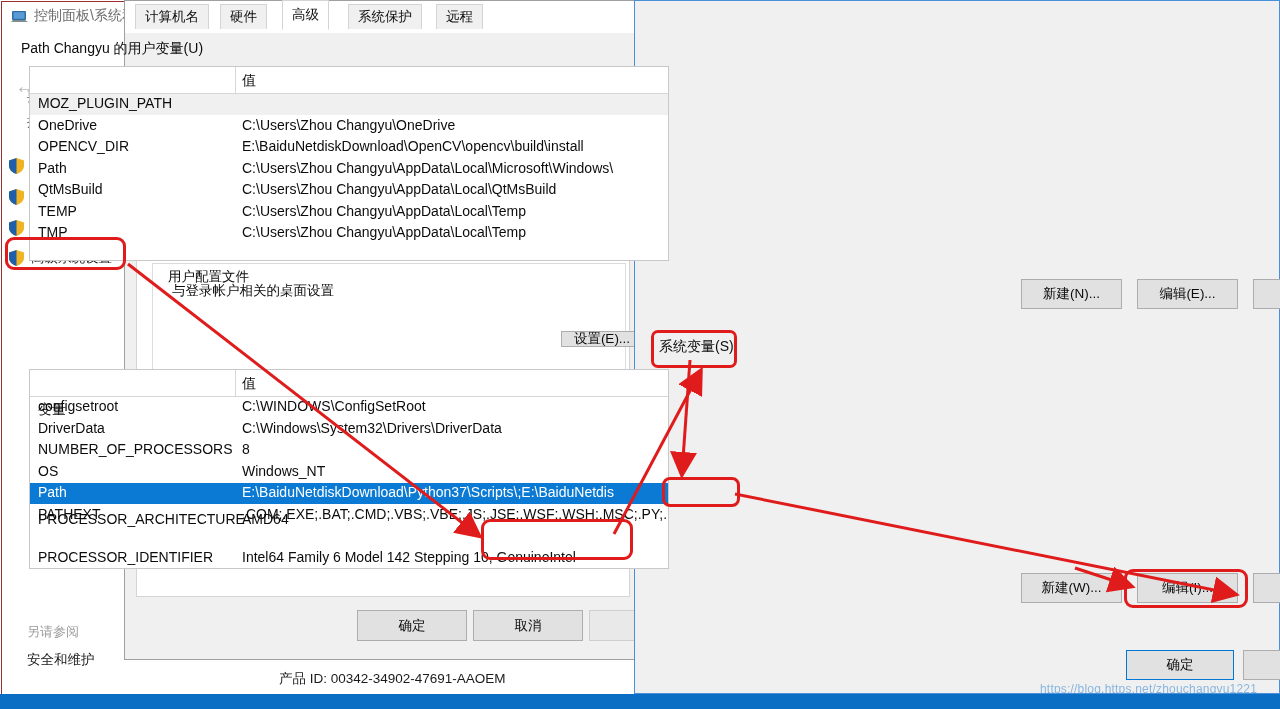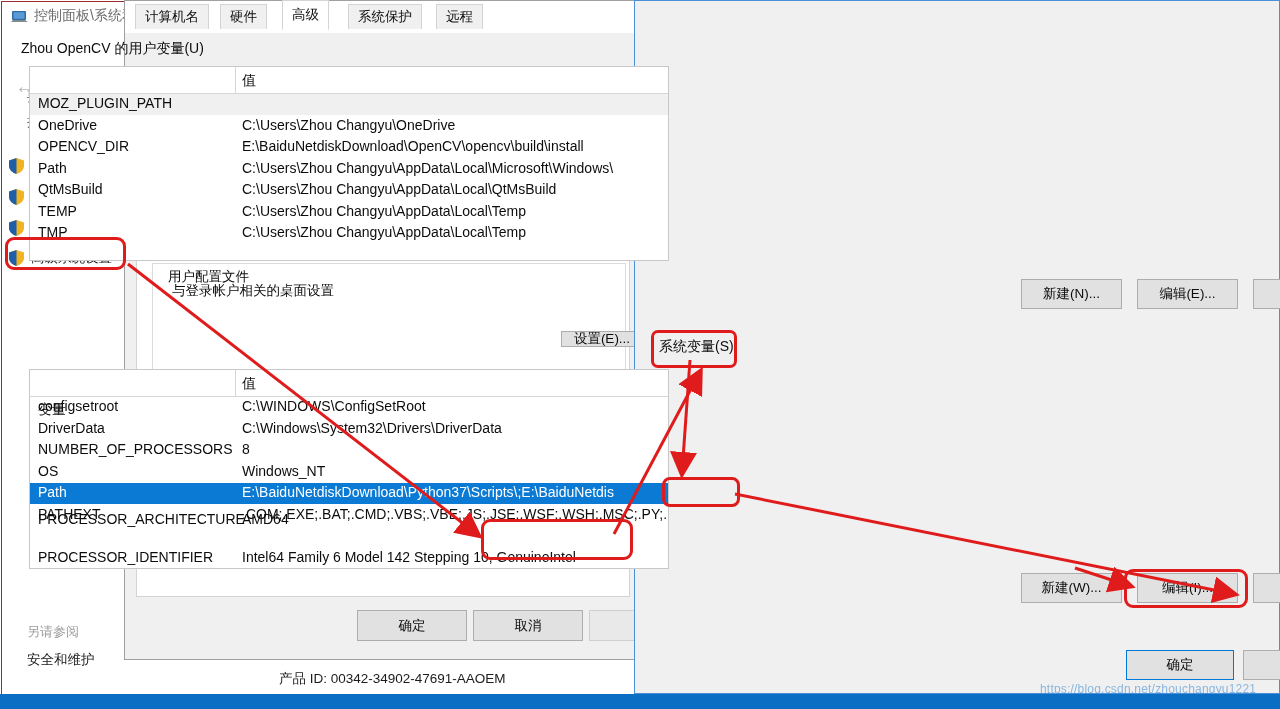--- a/index.html
+++ b/index.html
@@ -303,21 +303,21 @@
   <div class="dlg-btn" id="btn-envvars">环境变量(N)...</div>
 
   <div class="dlg-btn" id="btn-ok-sys">确定</div>
   <div class="dlg-btn" id="btn-cancel-sys">取消</div>
   <div class="dlg-btn disabled" id="btn-apply-sys">应</div>
 
   <div id="env-dialog">
     <div id="env-inner"></div>
   </div>
 
-  <span id="env-user-label">Zhou OpenCV 的用户变量(U)</span>
+  <span id="env-user-label">Path Changyu 的用户变量(U)</span>
 
   <div class="var-table" id="user-table">
     <div class="tbl-head">
       <span class="th th-var">变量</span>
       <span class="th th-val">值</span>
       <span class="head-sep"></span>
     </div>
     <div id="user-rows">
         <div class="row alt" style="top: 27px;">
           <span class="c-name">MOZ_PLUGIN_PATH</span>
@@ -398,21 +398,21 @@
       </div>
   </div>
 
   <div class="dlg-btn" id="btn-new-sys">新建(W)...</div>
   <div class="dlg-btn" id="btn-edit-sys">编辑(I)...</div>
   <div class="dlg-btn" id="btn-del-sys"></div>
 
   <div class="dlg-btn default" id="btn-ok-env">确定</div>
   <div class="dlg-btn" id="btn-cancel-env"></div>
 
-  <span id="watermark">https://blog.csdn.net/zhouchangyu1221</span>
+  <span id="watermark">https://blog.https.net/zhouchangyu1221</span>
 
   <div id="taskbar"></div>
 
   <svg id="annot">
     <defs>
       <marker id="ah" markerWidth="9" markerHeight="9" refX="7" refY="4.5" orient="auto">
         <path d="M0,0 L9,4.5 L0,9 Z" fill="#e01b1b"></path>
       </marker>
     </defs>
 

